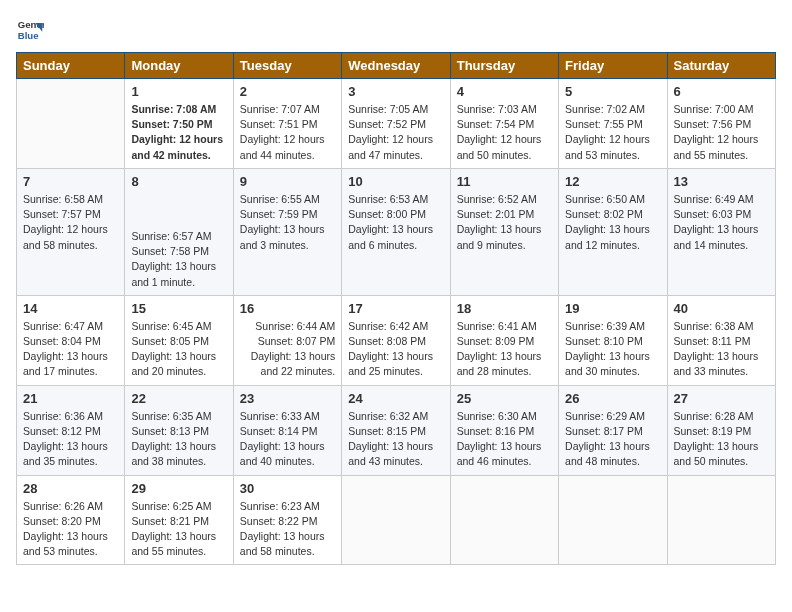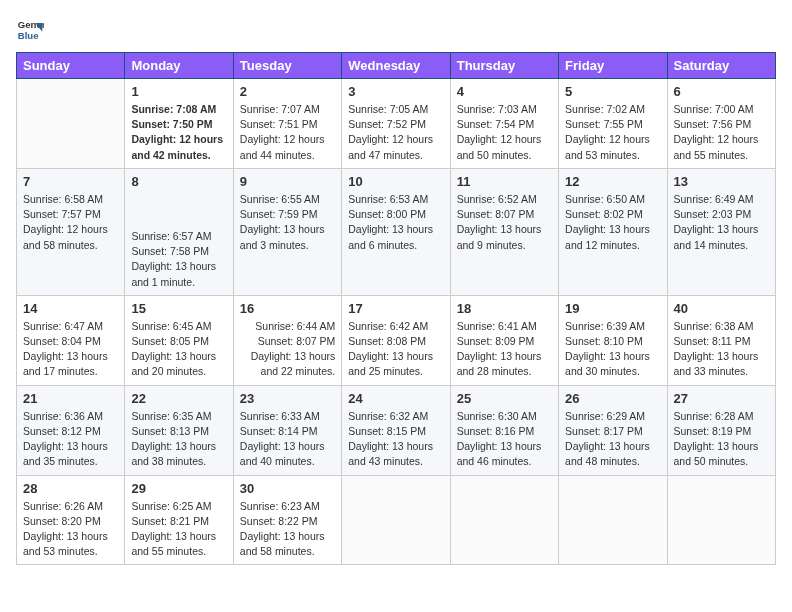--- a/index.html
+++ b/index.html
@@ -37,21 +37,21 @@
       font-size: 14px;
       color: #333;
       font-weight: bold;
     }
     .calendar {
       width: 100%;
       border-collapse: collapse;
       border: 1px solid #ccc;
     }
     .calendar th {
-      background: #8b5cf6;
+      background: #a16207;
       color: #fff;
       font-size: 13px;
       font-weight: bold;
       padding: 5px 6px;
       text-align: left;
       border: 1px solid #1a5080;
     }
     .calendar td {
       width: calc(100% / 7);
       vertical-align: top;
@@ -180,35 +180,35 @@
         <td>
           <span class="day-num">10</span>
           <div class="day-info" style="white-space: pre-line;">Sunrise: 6:53 AM
 Sunset: 8:00 PM
 Daylight: 13 hours
 and 6 minutes.</div>
         </td>
         <td>
           <span class="day-num">11</span>
           <div class="day-info" style="white-space: pre-line;">Sunrise: 6:52 AM
-Sunset: 8:07 PM
+Sunset: 2:01 PM
 Daylight: 13 hours
 and 9 minutes.</div>
         </td>
         <td>
           <span class="day-num">12</span>
           <div class="day-info" style="white-space: pre-line;">Sunrise: 6:50 AM
 Sunset: 8:02 PM
 Daylight: 13 hours
 and 12 minutes.</div>
         </td>
         <td>
           <span class="day-num">13</span>
           <div class="day-info" style="white-space: pre-line;">Sunrise: 6:49 AM
-Sunset: 2:03 PM
+Sunset: 6:03 PM
 Daylight: 13 hours
 and 14 minutes.</div>
         </td>
       </tr>
       <tr>
         <td>
           <span class="day-num">14</span>
           <div class="day-info" style="white-space: pre-line;">Sunrise: 6:47 AM
 Sunset: 8:04 PM
 Daylight: 13 hours

